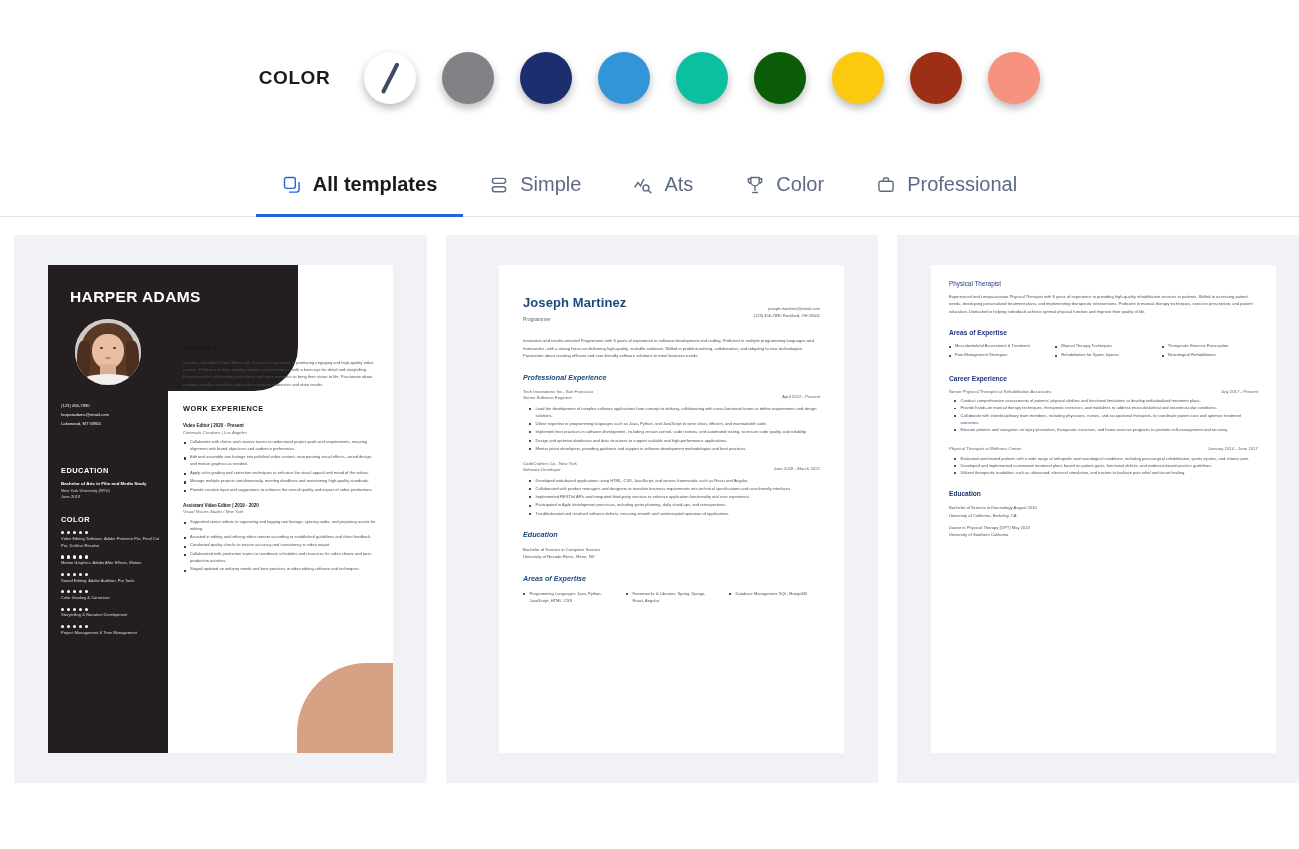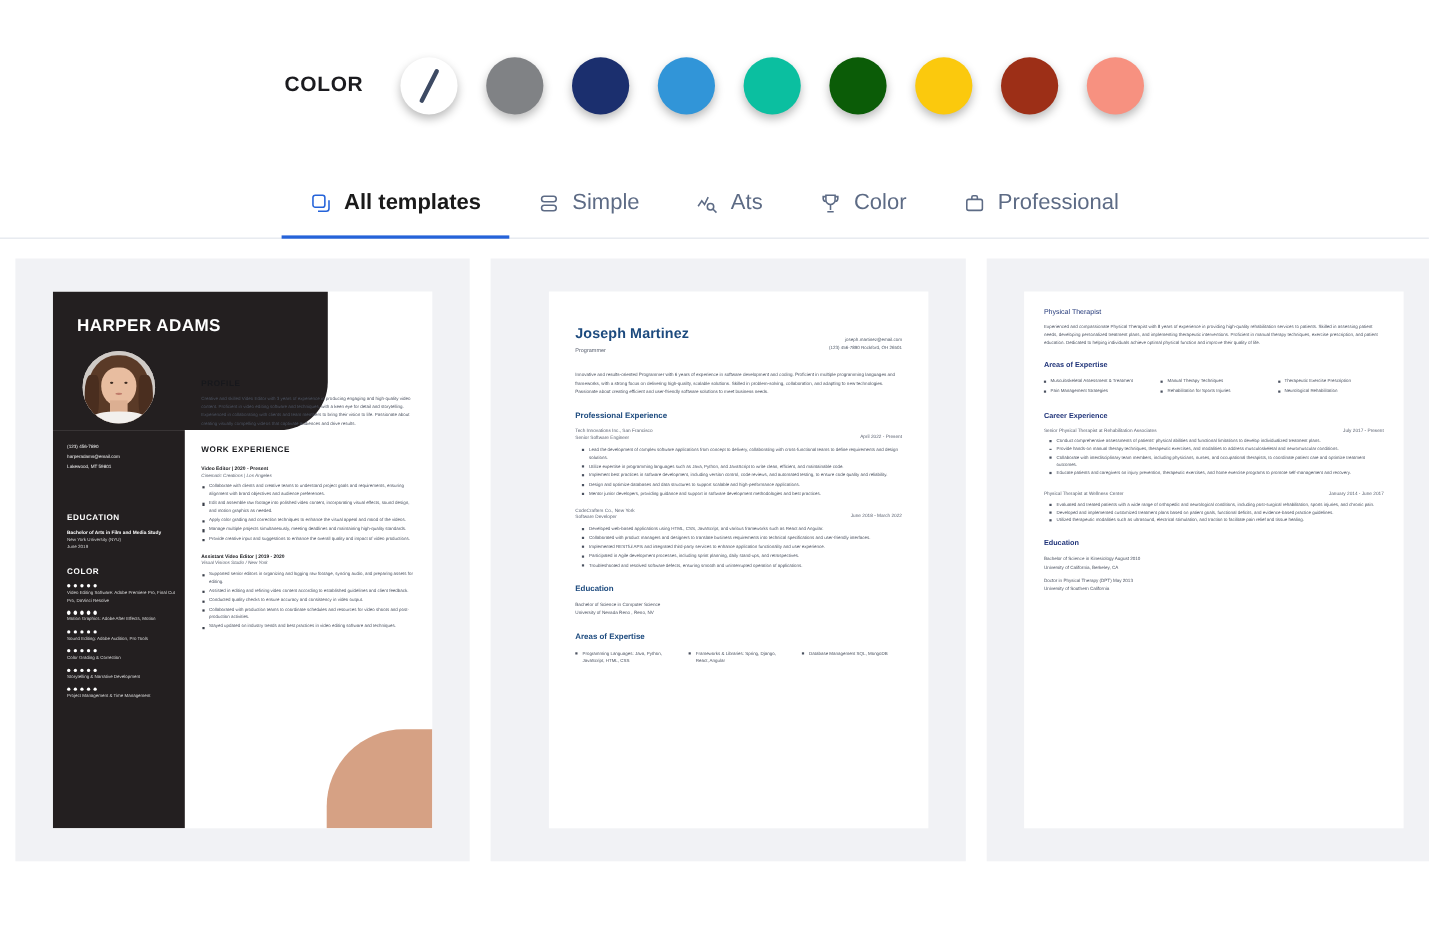--- a/index.html
+++ b/index.html
@@ -187,21 +187,21 @@
 
   
   .t2 { padding: 28px 24px; margin-left: 19px; }
   .t2-name { font-size: 13px; font-weight: 700; color: #1c4a7e; letter-spacing:.1px; }
   .t2-role { font-size: 5px; color: #5a6170; margin-top: 3px; }
   .t2-contact {
     position: absolute; right: 24px; top: 40px; text-align: right;
     font-size: 4.1px; color: #4b5563; line-height: 1.75;
   }
   .t2-summary { font-size: 4.15px; line-height: 1.85; color: #4b5260; margin-top: 14px; }
-  .t2-h { font-size: 7.2px; font-weight: 700; color: #1c4a7e; margin: 13px 0 5px; }
+  .t2-h { font-size: 7.2px; font-weight: 700; color: #1c4a7e; margin: 13px 0 5px; font-style: italic; }
   .t2-row { display: flex; justify-content: space-between; align-items: flex-start; }
   .t2-org { font-size: 4.3px; color: #5a6170; }
   .t2-date { font-size: 4.3px; color: #5a6170; white-space: nowrap; padding-top: 5px;}
   .t2-pos { font-size: 4.3px; color: #5a6170; margin-bottom: 3px; }
   .t2-ul { list-style: none; margin-left: 6px; }
   .t2-ul li {
     position: relative; padding-left: 6.5px; margin-bottom: 1px;
     font-size: 4.05px; line-height: 1.78; color: #4b5260;
   }
   .t2-ul li::before {

